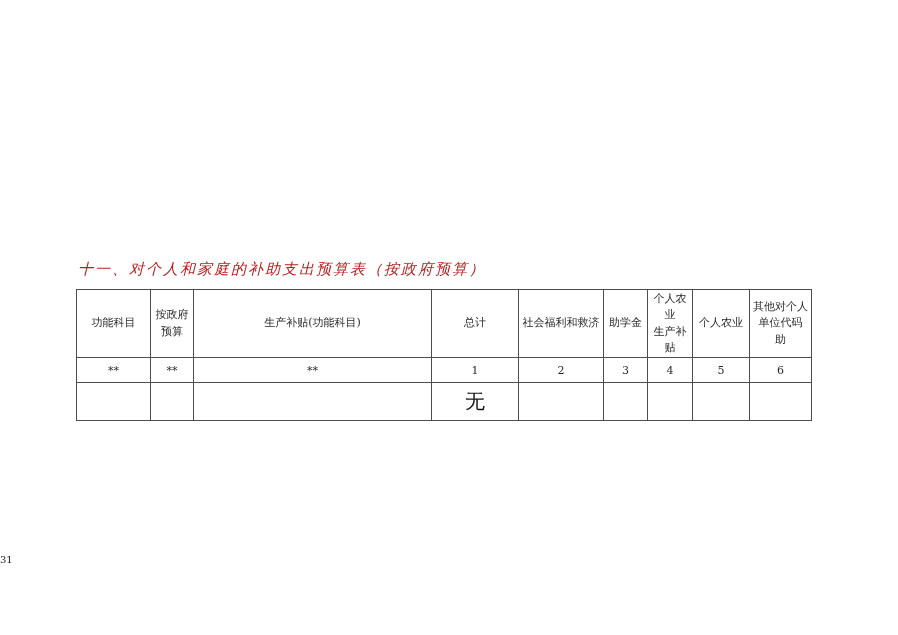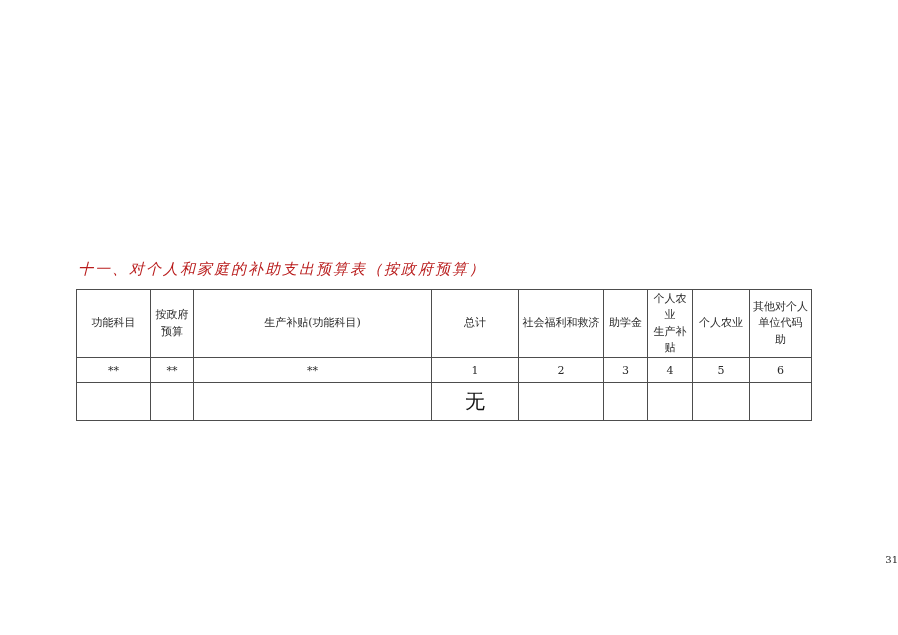--- a/index.html
+++ b/index.html
@@ -60,21 +60,21 @@
   }
   tr.data-row td.none-cell {
     font-size: 20px;
     color: #111111;
   }
   .page-number {
     position: absolute;
     left: 0;
     right: 0;
     top: 554px;
-    text-align: right;
+    text-align: left;
     font-size: 10px;
     color: #222222;
   }
 </style>
 </head>
 <body>
 
 <div class="page">
 
   <div class="doc-title">十一、对个人和家庭的补助支出预算表（按政府预算）</div>

